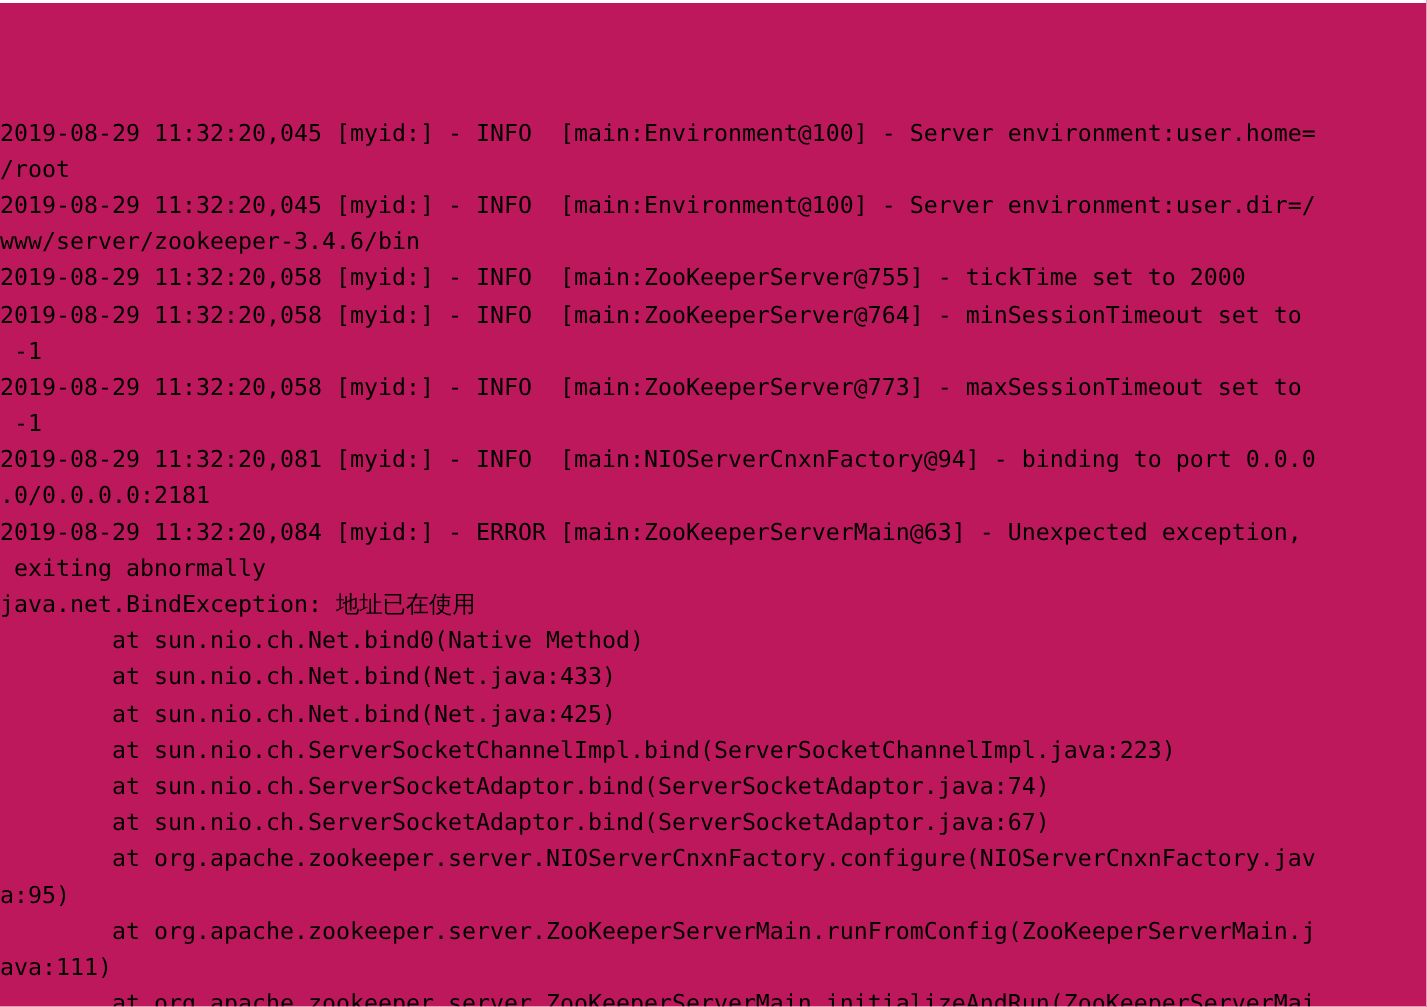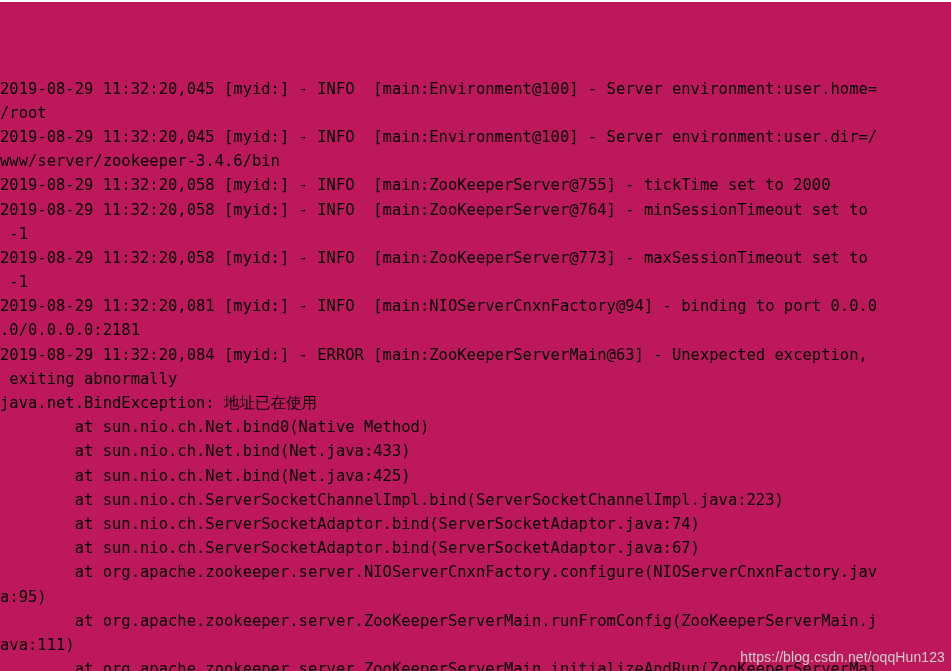--- a/index.html
+++ b/index.html
@@ -57,15 +57,14 @@
 <body>
 
 <div id="terminal">
 
   <div id="top-rule"></div>
 
   <div id="console">
     
   <div class="line">2019-08-29 11:32:20,045 [myid:] - INFO  [main:Environment@100] - Server environment:user.home=</div><div class="line">/root</div><div class="line">2019-08-29 11:32:20,045 [myid:] - INFO  [main:Environment@100] - Server environment:user.dir=/</div><div class="line">www/server/zookeeper-3.4.6/bin</div><div class="line">2019-08-29 11:32:20,058 [myid:] - INFO  [main:ZooKeeperServer@755] - tickTime set to 2000</div><div class="line">2019-08-29 11:32:20,058 [myid:] - INFO  [main:ZooKeeperServer@764] - minSessionTimeout set to</div><div class="line"> -1</div><div class="line">2019-08-29 11:32:20,058 [myid:] - INFO  [main:ZooKeeperServer@773] - maxSessionTimeout set to</div><div class="line"> -1</div><div class="line">2019-08-29 11:32:20,081 [myid:] - INFO  [main:NIOServerCnxnFactory@94] - binding to port 0.0.0</div><div class="line">.0/0.0.0.0:2181</div><div class="line">2019-08-29 11:32:20,084 [myid:] - ERROR [main:ZooKeeperServerMain@63] - Unexpected exception,</div><div class="line"> exiting abnormally</div><div class="line">java.net.BindException: 地址已在使用</div><div class="line">        at sun.nio.ch.Net.bind0(Native Method)</div><div class="line">        at sun.nio.ch.Net.bind(Net.java:433)</div><div class="line">        at sun.nio.ch.Net.bind(Net.java:425)</div><div class="line">        at sun.nio.ch.ServerSocketChannelImpl.bind(ServerSocketChannelImpl.java:223)</div><div class="line">        at sun.nio.ch.ServerSocketAdaptor.bind(ServerSocketAdaptor.java:74)</div><div class="line">        at sun.nio.ch.ServerSocketAdaptor.bind(ServerSocketAdaptor.java:67)</div><div class="line">        at org.apache.zookeeper.server.NIOServerCnxnFactory.configure(NIOServerCnxnFactory.jav</div><div class="line">a:95)</div><div class="line">        at org.apache.zookeeper.server.ZooKeeperServerMain.runFromConfig(ZooKeeperServerMain.j</div><div class="line">ava:111)</div><div class="line">        at org.apache.zookeeper.server.ZooKeeperServerMain.initializeAndRun(ZooKeeperServerMai</div></div>
 
-  <div id="watermark">https://blog.csdn.net/oqqHun123</div>
 
 </div>
 
 </body></html>

